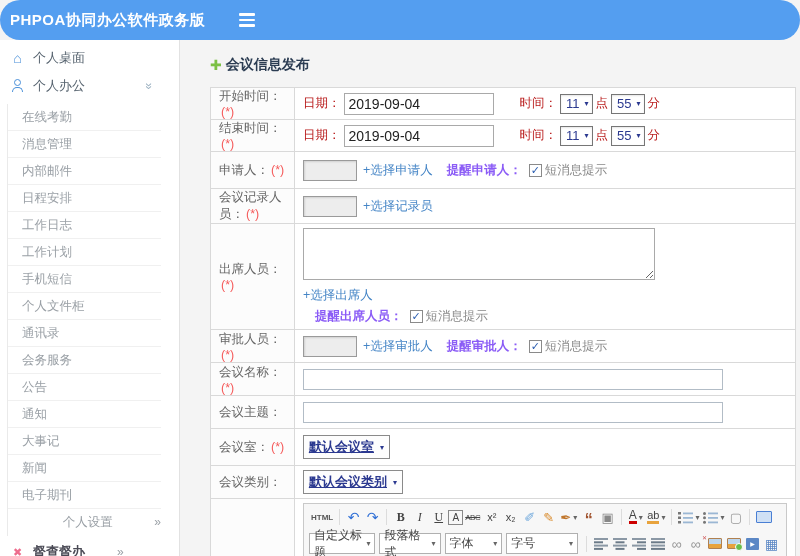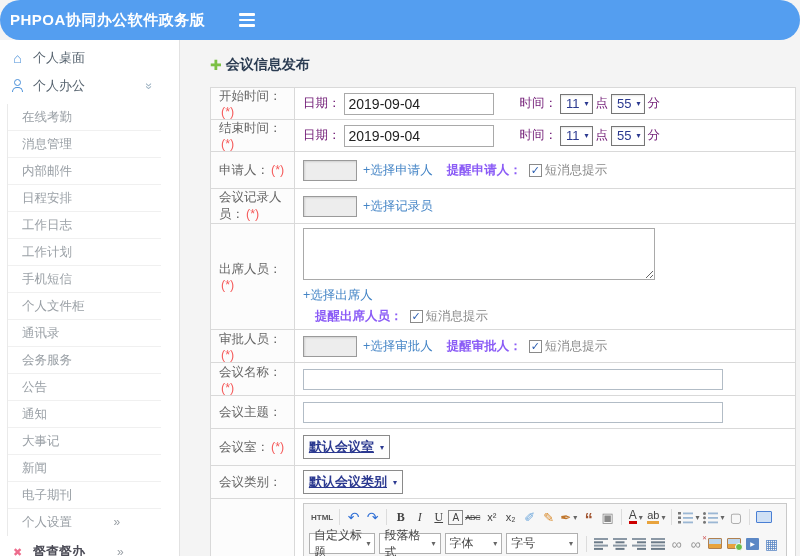--- a/index.html
+++ b/index.html
@@ -26,39 +26,39 @@
   .i-person::before{content:"";position:absolute;top:0;left:3px;width:5px;height:5px;
     border:1.5px solid #4a90d9;border-radius:50%;}
   .i-person::after{content:"";position:absolute;bottom:0;left:1px;width:9px;height:4px;
     border:1.5px solid #4a90d9;border-bottom:none;border-radius:6px 6px 0 0;}
   .chev-dd{margin-left:auto;margin-right:26px;color:#9ab0c0;font-size:12px;
     display:inline-block;transform:rotate(90deg);}
   .chev-r{color:#9aa0a6;font-size:12px;}
   .submenu{list-style:none;margin:4px 0 0 7px;padding:0;border-left:1px solid #eaeaea;}
   .submenu li{height:27px;line-height:26px;padding-left:14px;color:#9aa0a6;cursor:pointer;
     border-bottom:1px solid #f0f0f0;margin-right:18px;}
-  .submenu li.last{border-bottom:none;}
+  .submenu li.last{border-bottom:none;text-align:right;}
   .submenu li .chev-r{margin-left:38px;}
   .side-item.supervision{font-weight:bold;color:#4a4a55;margin-top:2px;}
   .icn.sup{color:#ed6d8d;font-size:11px;}
   .side-item.supervision .chev-r{margin-left:32px;font-weight:normal;}
 
   
   .page-title{display:flex;align-items:center;font-size:14px;font-weight:bold;color:#2b3c52;
     margin:6px 0 13px 0;}
   .plus{color:#7bc043;font-size:14px;margin-right:4px;font-weight:normal;}
 
   
   table.form-table{border-collapse:collapse;width:586px;background:#fff;table-layout:fixed;}
   .form-table td{border:1px solid #d9d9d9;vertical-align:middle;}
   td.lbl{width:84px;background:#fcfcfc;padding:0 4px 0 8px;color:#666;}
   td.val{padding:4px 8px;}
   .req{color:#f55b5b;margin-left:2px;}
   .inline{display:flex;align-items:center;}
-  .f-label{color:#701a75;font-family:Liberation Serif, serif;}
+  .f-label{color:#b91c1c;font-family:Liberation Serif, serif;}
   .time-lbl{margin-left:26px;}
 
   input,textarea{font-family:"Liberation Sans","DejaVu Sans",sans-serif;outline:none;}
   .date-input{width:150px;height:22px;border:1px solid #a9a9a9;font-size:14px;color:#222;
     padding:0 4px;margin-left:3px;}
   .mini-select{display:inline-flex;align-items:center;border:1px solid #767676;background:#fff;
     height:20px;padding:0 3px 0 5px;margin:0 3px;color:#2b3990;font-size:13px;cursor:pointer;
     box-shadow:inset 0 1px 2px rgba(0,0,0,.10);}
   .mini-select .dd{color:#2b3990;font-size:8px;margin-left:5px;}
   .small-input{width:54px;height:21px;border:1px solid #9a9a9a;background:#ededed;

